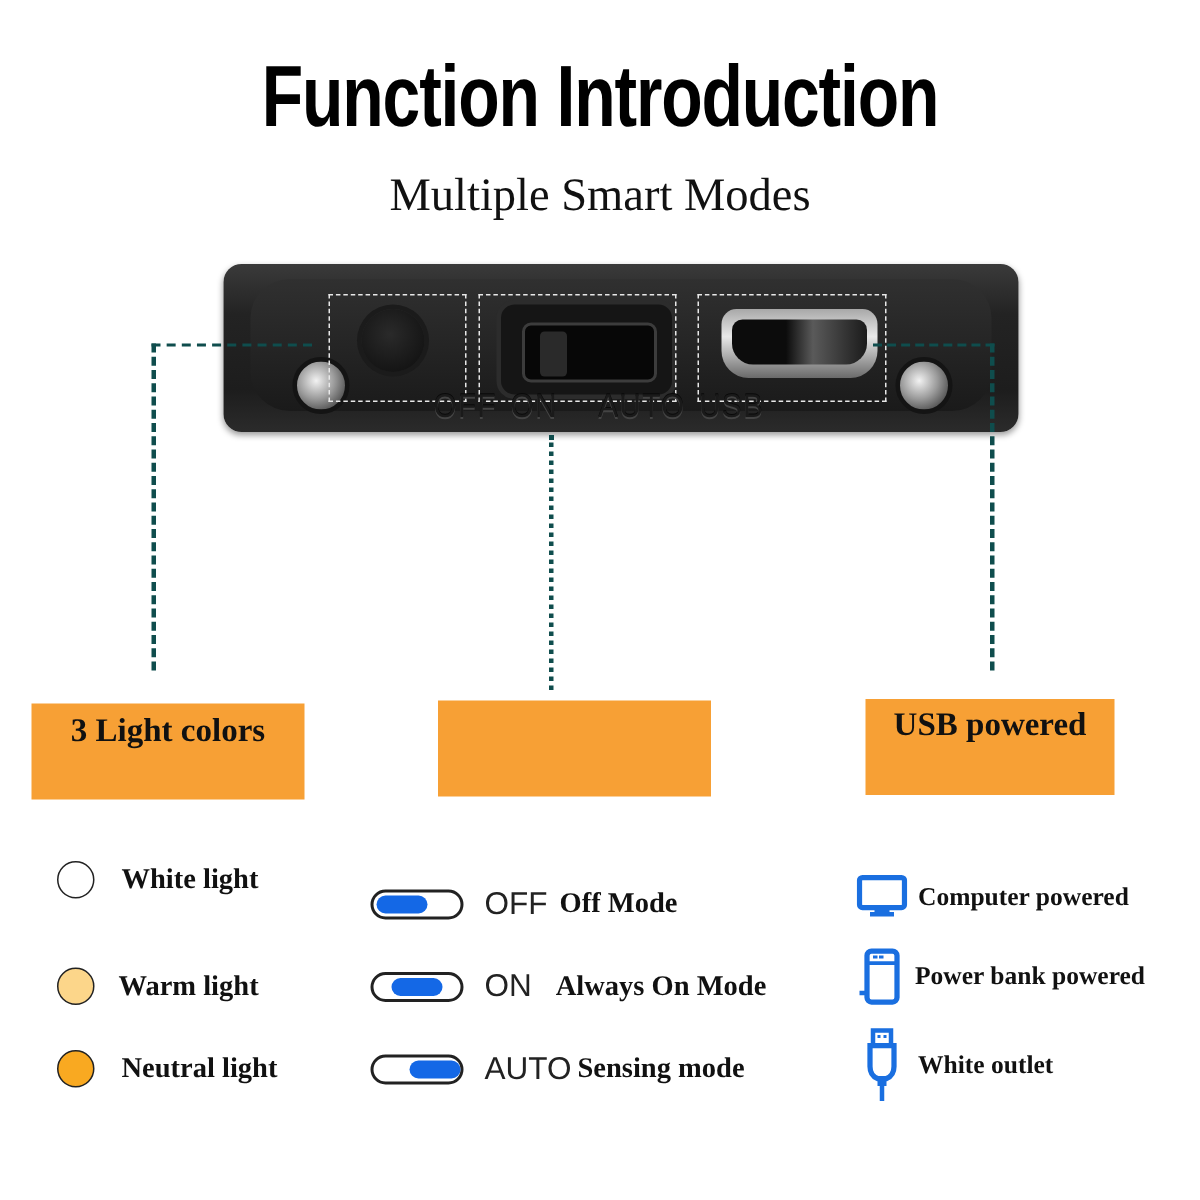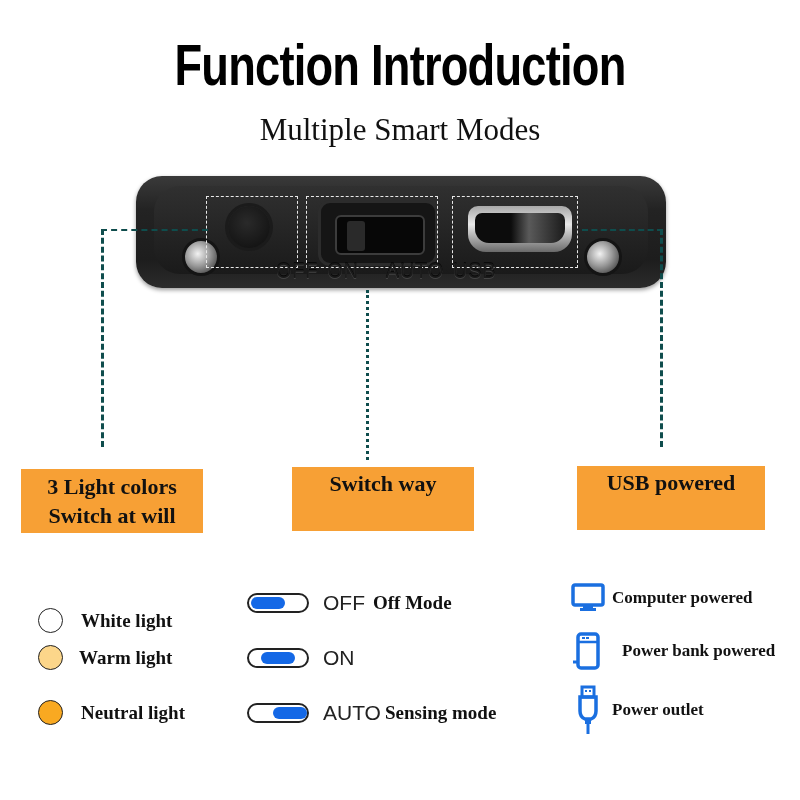--- a/index.html
+++ b/index.html
@@ -1,21 +1,21 @@
 <!DOCTYPE html>
 <html><head>
 <meta charset="utf-8">
 <style>
   html, body { margin:0; padding:0; background:#ffffff; }
   body { width:800px; height:800px; position:relative; overflow:hidden; font-family:"Liberation Serif", serif; color:#111; }
   .title { position:absolute; left:0; width:800px; top:30px; text-align:center; font-family:"Liberation Sans", sans-serif; font-weight:bold; font-size:58px; letter-spacing:-1px; transform:scaleX(0.78); transform-origin:center; color:#000; line-height:70px; }
   .subtitle { position:absolute; left:0; width:800px; top:112px; text-align:center; font-size:31px; color:#111; }
 
   
-  .device { position:absolute; left:136px; top:176px; width:530px; height:112px; background:linear-gradient(#3a3a3a,#232323 30%,#1d1d1d 75%,#2b2b2b); border-radius:26px; box-shadow:0 2px 4px rgba(0,0,0,0.4); }
+  .device { position:absolute; left:149px; top:176px; width:530px; height:112px; background:linear-gradient(#3a3a3a,#232323 30%,#1d1d1d 75%,#2b2b2b); border-radius:12px; box-shadow:0 2px 4px rgba(0,0,0,0.4); }
   .device-inner { position:absolute; left:18px; top:10px; right:18px; bottom:14px; border-radius:26px; background:linear-gradient(#303030,#1a1a1a); }
   .screw { position:absolute; width:32px; height:32px; border-radius:50%; background:radial-gradient(circle at 40% 40%, #f2f2f2, #9a9a9a 45%, #4e4e4e 80%); border:3px solid #141414; }
   .screw.left { left:46px; top:62px; }
   .screw.right { left:448px; top:62px; }
   .dash-box { position:absolute; border:1.5px dashed #e8e8e8; }
   .btn-round { position:absolute; left:92px; top:30px; width:42px; height:42px; border-radius:50%; background:radial-gradient(circle at 45% 40%, #2a2a2a, #0d0d0d); box-shadow:0 0 0 3px #1b1b1b; }
   .slider-frame { position:absolute; left:182px; top:24px; width:114px; height:60px; border-radius:12px; background:#151515; border:3px solid #2c2c2c; }
   .slider-slot { position:absolute; left:14px; top:12px; width:86px; height:36px; border-radius:6px; background:#070707; border:2px solid #3c3c3c; }
   .slider-knob { position:absolute; left:10px; top:4px; width:18px; height:30px; background:#2a2a2a; border-radius:3px; }
   .usb-port { position:absolute; left:332px; top:30px; width:104px; height:46px; border-radius:10px 10px 18px 18px; background:linear-gradient(#a8a8a8,#e8e8e8 40%,#6a6a6a); }
@@ -64,30 +64,28 @@
     <span>OFF</span><span style="margin-right:30px">ON</span><span>AUTO</span><span>USB</span>
   </div>
 </div>
 
 <div class="lead" style="left:101px;top:229px;width:104px;height:216px;border-width:2px 0 0 3px;"></div>
 <div class="lead" style="left:366px;top:290px;width:0;height:170px;border-width:0 0 0 3px;border-style:dotted;"></div>
 <div class="lead" style="left:582px;top:229px;width:78px;height:216px;border-width:2px 3px 0 0;"></div>
 
 <div class="label" style="left:21px;top:469px;width:182px;height:64px;">
   <div style="margin-top:3px">3 Light colors</div>
-  <div>Switch at will</div>
 </div>
 <div class="label" style="left:292px;top:467px;width:182px;height:64px;">
-  <div style="margin-top:2px">Switch way</div>
 </div>
-<div class="label" style="left:577px;top:466px;width:188px;height:64px;">
+<div class="label" style="left:577px;top:466px;width:166px;height:64px;">
   <div style="margin-top:2px">USB powered</div>
 </div>
 
-<div class="row" style="left:38px;top:608px;">
+<div class="row" style="left:38px;top:574px;">
   <div class="circle" style="background:#ffffff;margin-right:18px"></div>
   <span>White light</span>
 </div>
 <div class="row" style="left:38px;top:645px;">
   <div class="circle" style="background:#fcd68a;"></div>
   <span>Warm light</span>
 </div>
 <div class="row" style="left:38px;top:700px;text-align:center;">
   <div class="circle" style="background:#f9a921;margin-right:18px"></div>
   <span>Neutral light</span>
@@ -98,40 +96,41 @@
       <div class="knob" style="left:2px;"></div>
     </div>
   <span class="mode-code">OFF</span>
   <span>Off Mode</span>
 </div>
 <div class="row" style="left:247px;top:646px;">
   <div class="toggle">
       <div class="knob" style="left:12px;"></div>
     </div>
   <span class="mode-code" style="margin-right:16px">ON</span>
+  <span>Always On Mode</span>
 </div>
 <div class="row" style="left:247px;top:701px;">
   <div class="toggle">
       <div class="knob" style="left:24px;"></div>
     </div>
   <span class="mode-code" style="margin-right:4px">AUTO</span>
   <span>Sensing mode</span>
 </div>
 
 <div class="power-row" style="left:570px;top:583px;">
   <span class="picon">
     <svg width="34" height="30" viewBox="0 0 34 30">
         <rect x="2" y="2" width="30" height="20" rx="2" fill="none" stroke="#1a6fe0" stroke-width="3.5"></rect>
         <rect x="12" y="22" width="10" height="3" fill="#1a6fe0"></rect>
         <rect x="9" y="25" width="16" height="3" fill="#1a6fe0"></rect>
       </svg>
   </span>
   <span>Computer powered</span>
 </div>
-<div class="power-row" style="left:568px;top:632px;gap:12px;">
+<div class="power-row" style="left:568px;top:632px;">
   <span class="picon">
     <svg width="30" height="38" viewBox="0 0 30 38">
         <rect x="7" y="2" width="20" height="34" rx="3" fill="none" stroke="#1a6fe0" stroke-width="3.5"></rect>
         <line x1="7" y1="10" x2="27" y2="10" stroke="#1a6fe0" stroke-width="2.5"></line>
         <rect x="11" y="5" width="3" height="2" fill="#1a6fe0"></rect>
         <rect x="15" y="5" width="3" height="2" fill="#1a6fe0"></rect>
         <line x1="2" y1="30" x2="7" y2="30" stroke="#1a6fe0" stroke-width="3"></line>
       </svg>
   </span>
   <span>Power bank powered</span>
@@ -140,14 +139,14 @@
   <span class="picon">
     <svg width="22" height="50" viewBox="0 0 22 50">
         <rect x="5" y="2" width="12" height="10" fill="none" stroke="#1a6fe0" stroke-width="3"></rect>
         <rect x="8" y="5" width="2" height="2" fill="#1a6fe0"></rect>
         <rect x="12" y="5" width="2" height="2" fill="#1a6fe0"></rect>
         <path d="M3 12 H19 V26 Q19 32 14 34 H8 Q3 32 3 26 Z" fill="none" stroke="#1a6fe0" stroke-width="3.5"></path>
         <rect x="8" y="34" width="6" height="5" fill="#1a6fe0"></rect>
         <line x1="11" y1="39" x2="11" y2="49" stroke="#1a6fe0" stroke-width="3"></line>
       </svg>
   </span>
-  <span>Power outlet</span>
+  <span>White outlet</span>
 </div>
 
 </body></html>

